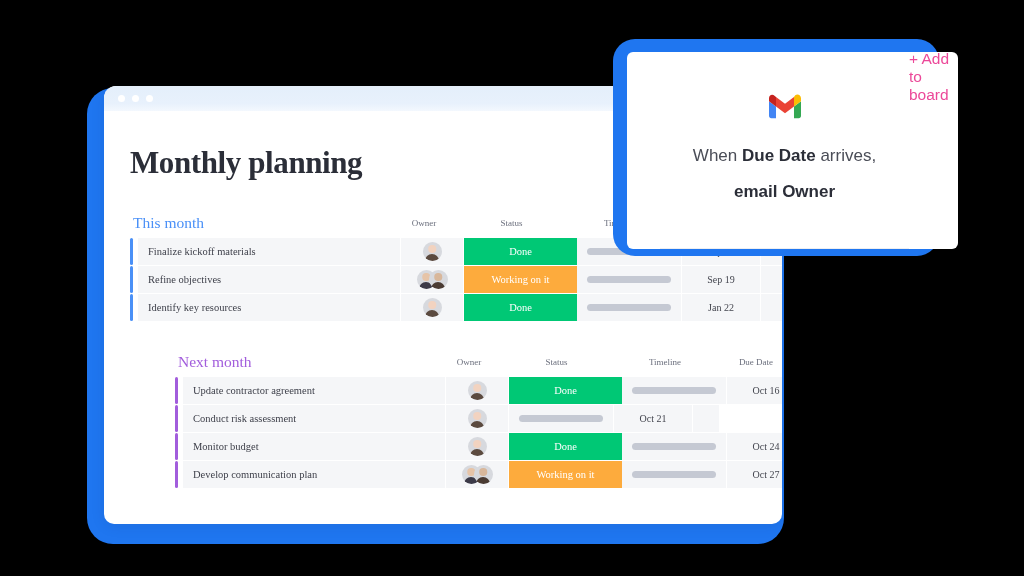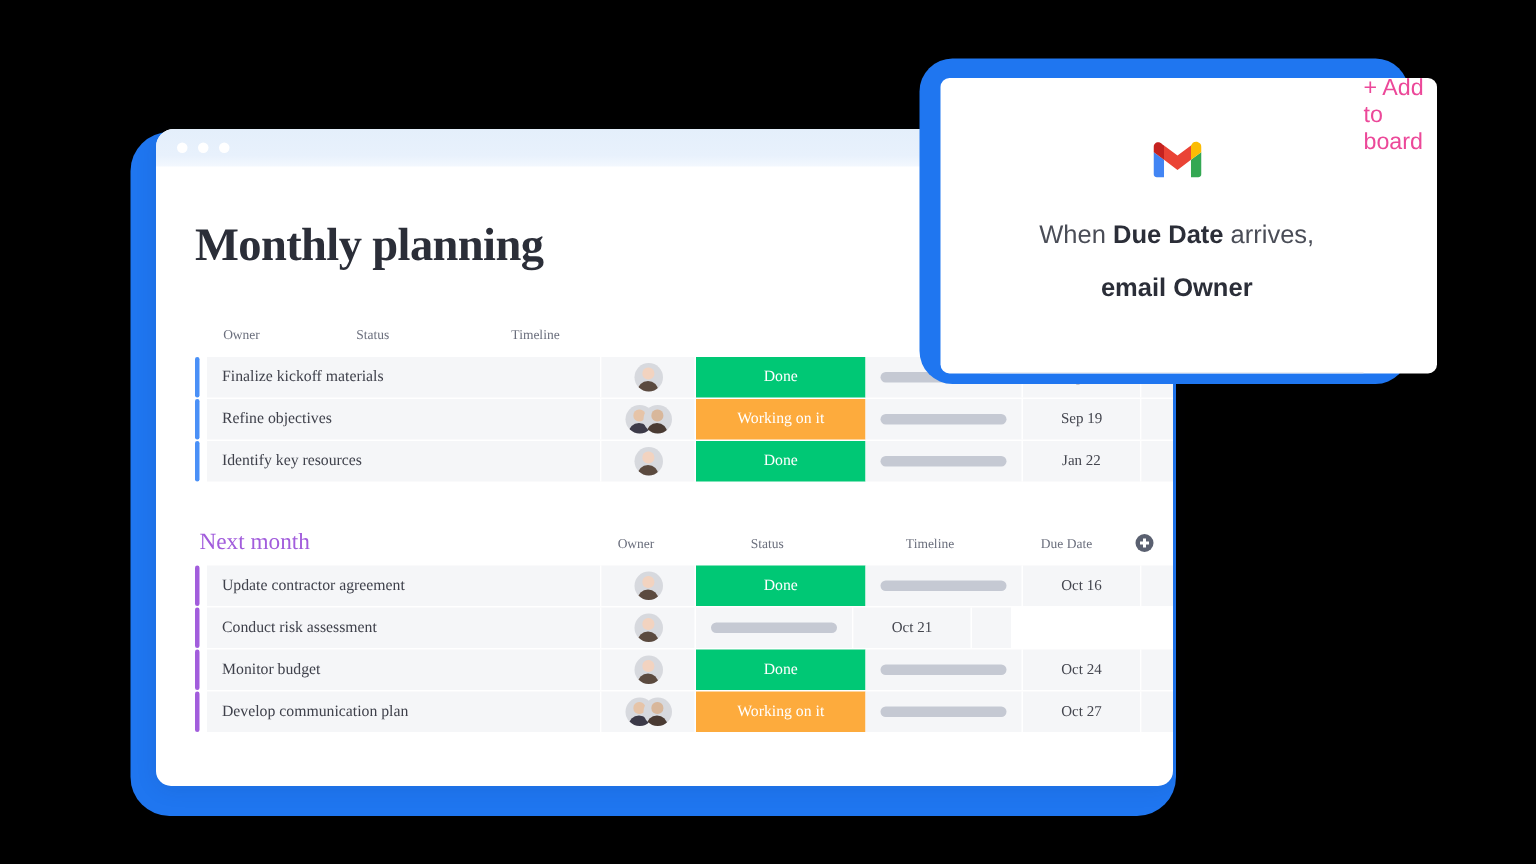--- a/index.html
+++ b/index.html
@@ -199,20 +199,21 @@
       <span class="tb-dot"></span>
       <span class="tb-dot"></span>
       <span class="tb-dot"></span>
     </div>
 
     <div class="board-body">
       <h1 class="board-title">Monthly planning</h1>
       <div id="groups-root">
           <div class="group" style="margin-top: 30px;">
             <div class="group-head">
+              <div class="group-name blue">This month</div>
               <div class="col-head c-owner">Owner</div>
               <div class="col-head c-status">Status</div>
               <div class="col-head c-timeline">Timeline</div>
               <div class="col-head c-date"></div>
               <div class="c-plus"></div>
             </div>
             <div class="row">
               <div class="accent blue"></div>
               <div class="cell cell-name">Finalize kickoff materials</div>
               <div class="cell cell-owner">
@@ -260,21 +261,21 @@
                 </span>
               </div>
               <div class="cell cell-status" style="background:#00c875">Done</div>
               <div class="cell cell-timeline">
                 <span class="tl-track"><span class="tl-fill" style="width:50%;background:#4a90f7"></span></span>
               </div>
               <div class="cell cell-date">Jan 22</div>
               <div class="cell cell-blank"></div>
             </div>
           </div>
-          <div class="group" style="margin-top: 26px;">
+          <div class="group" style="margin-top: 26px; margin-left: 45px;">
             <div class="group-head">
               <div class="group-name purple">Next month</div>
               <div class="col-head c-owner">Owner</div>
               <div class="col-head c-status">Status</div>
               <div class="col-head c-timeline">Timeline</div>
               <div class="col-head c-date">Due Date</div>
               <div class="c-plus">
                 <span class="plus-icon"></span>
               </div>
             </div>

